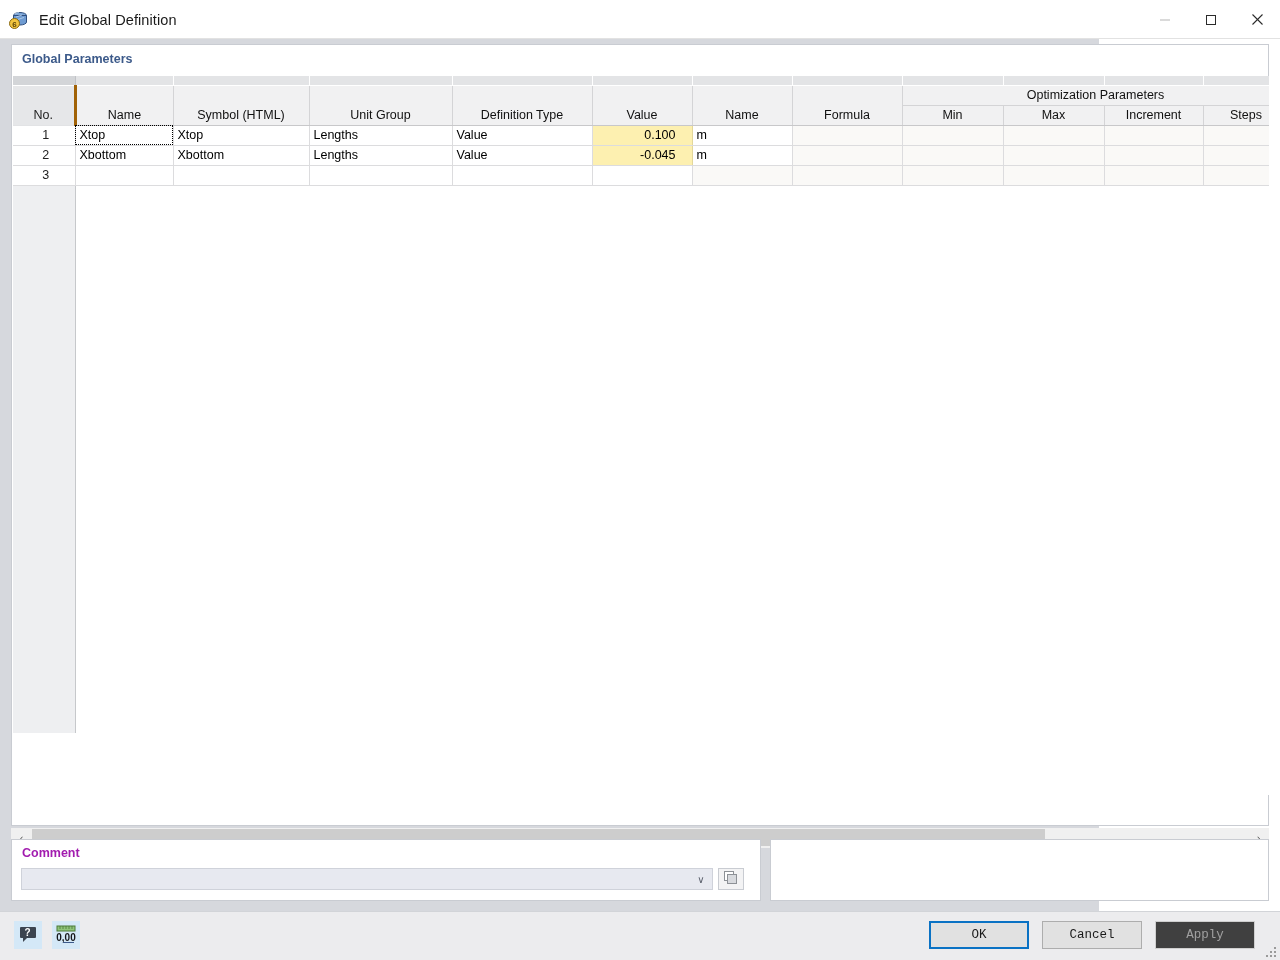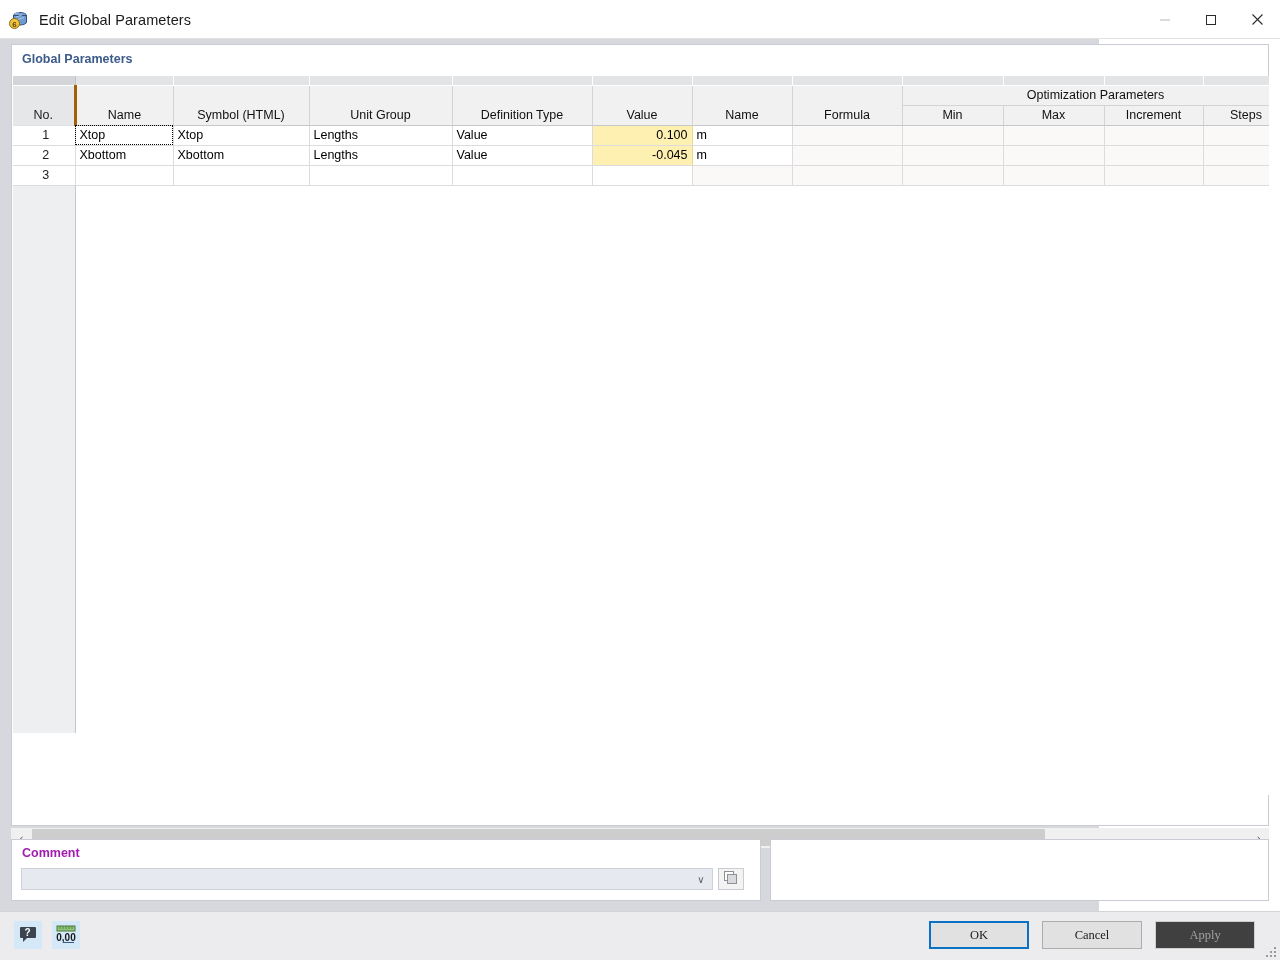--- a/index.html
+++ b/index.html
@@ -150,21 +150,21 @@
     background: #ffffff;
     padding-left: 4px;
     vertical-align: middle;
     white-space: nowrap;
     overflow: hidden;
   }
   tr.datarow td.empty-col { background: #faf9f7; }
   tr.datarow td.val {
     background: #fdf0b0;
     text-align: right;
-    padding-right: 4px;
+    padding-right: 16px;
     border-right: 1px solid #e3d79a;
   }
   tr.datarow td.val.blank { background: #ffffff; border-right: 1px solid #dcdcde; }
   td.focus-cell {
     outline: 1px dotted #000;
     outline-offset: -1px;
   }
   .filler-row td {
     height: 548px;
     background: #ffffff;
@@ -300,21 +300,21 @@
     display: flex;
     gap: 13px;
   }
   .btn {
     width: 100px; height: 28px;
     background: #e1e1e1;
     border: 1px solid #adadad;
     font-size: 12.5px;
     color: #1a1a1a;
     display: flex; align-items: center; justify-content: center;
-    font-family: Liberation Serif, serif;
+    font-family: Liberation Mono, monospace;
   }
   .btn.default {
     border: 2px solid #0a72c4;
     background: #e1e1e1;
   }
   .btn.disabled {
     color: #a0a0a0;
     background: #404040;
     border: 1px solid #cfcfcf;
   }
@@ -336,21 +336,21 @@
 <div class="titlebar">
   <div class="titlebar-icon">
     <svg width="22" height="22" viewBox="0 0 22 22">
       <ellipse cx="13" cy="6.5" rx="6.5" ry="3" fill="#7da7d9" stroke="#2f4f7f" stroke-width="1"></ellipse>
       <path d="M6.5 6.5 L6.5 13 A6.5 3 0 0 0 19.5 13 L19.5 6.5 Z" fill="#6f9bd1" stroke="#2f4f7f" stroke-width="1"></path>
       <path d="M7.5 5 L12 3.5 M9 8 L15 6 M9 11 L17 8.5" stroke="#b9d3ef" stroke-width="0.8" fill="none"></path>
       <circle cx="7.5" cy="14.5" r="5" fill="#f2c43d" stroke="#8a6a10" stroke-width="1"></circle>
       <text x="7.5" y="18" font-family="Liberation Sans, sans-serif" font-size="8" font-weight="bold" fill="#5c4508" text-anchor="middle">6</text>
     </svg>
   </div>
-  <div class="title-text">Edit Global Parameters</div>
+  <div class="title-text">Edit Global Definition</div>
   <div class="win-buttons">
     <div class="win-btn">
       <svg width="12" height="12" viewBox="0 0 12 12">
           <line x1="1" y1="6" x2="11" y2="6" stroke="#b5b5b5" stroke-width="1"></line>
         </svg>
     </div>
     <div class="win-btn">
       <svg width="12" height="12" viewBox="0 0 12 12">
           <rect x="1.5" y="1.5" width="9" height="9" fill="none" stroke="#2b2b2b" stroke-width="1"></rect>
         </svg>

